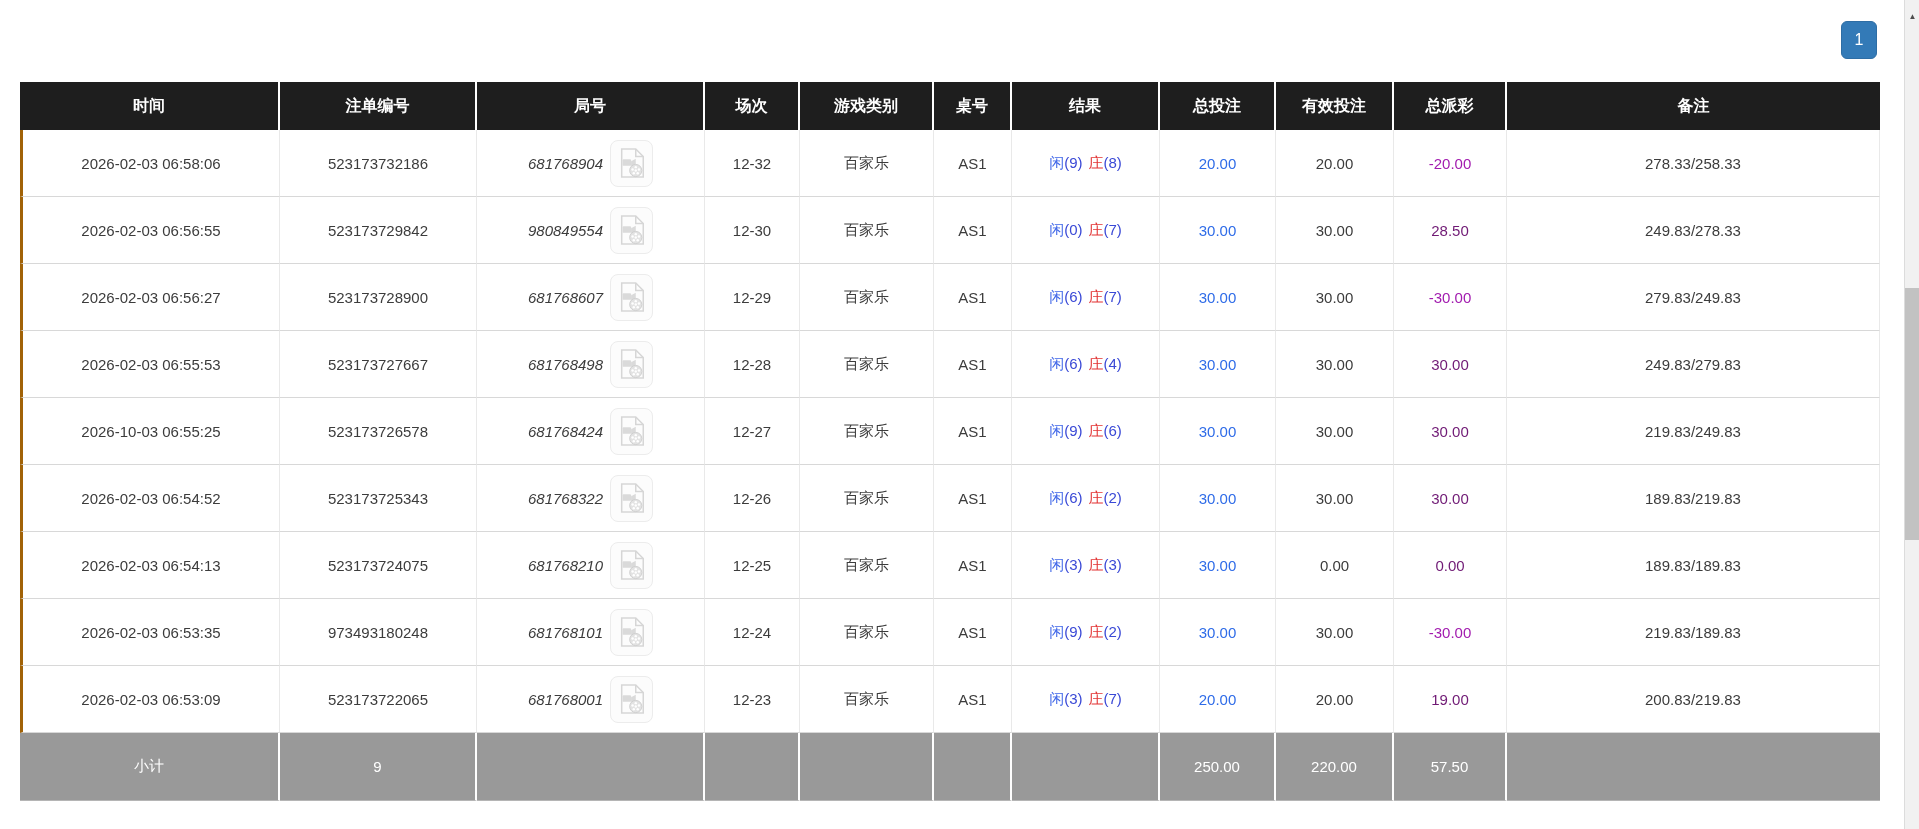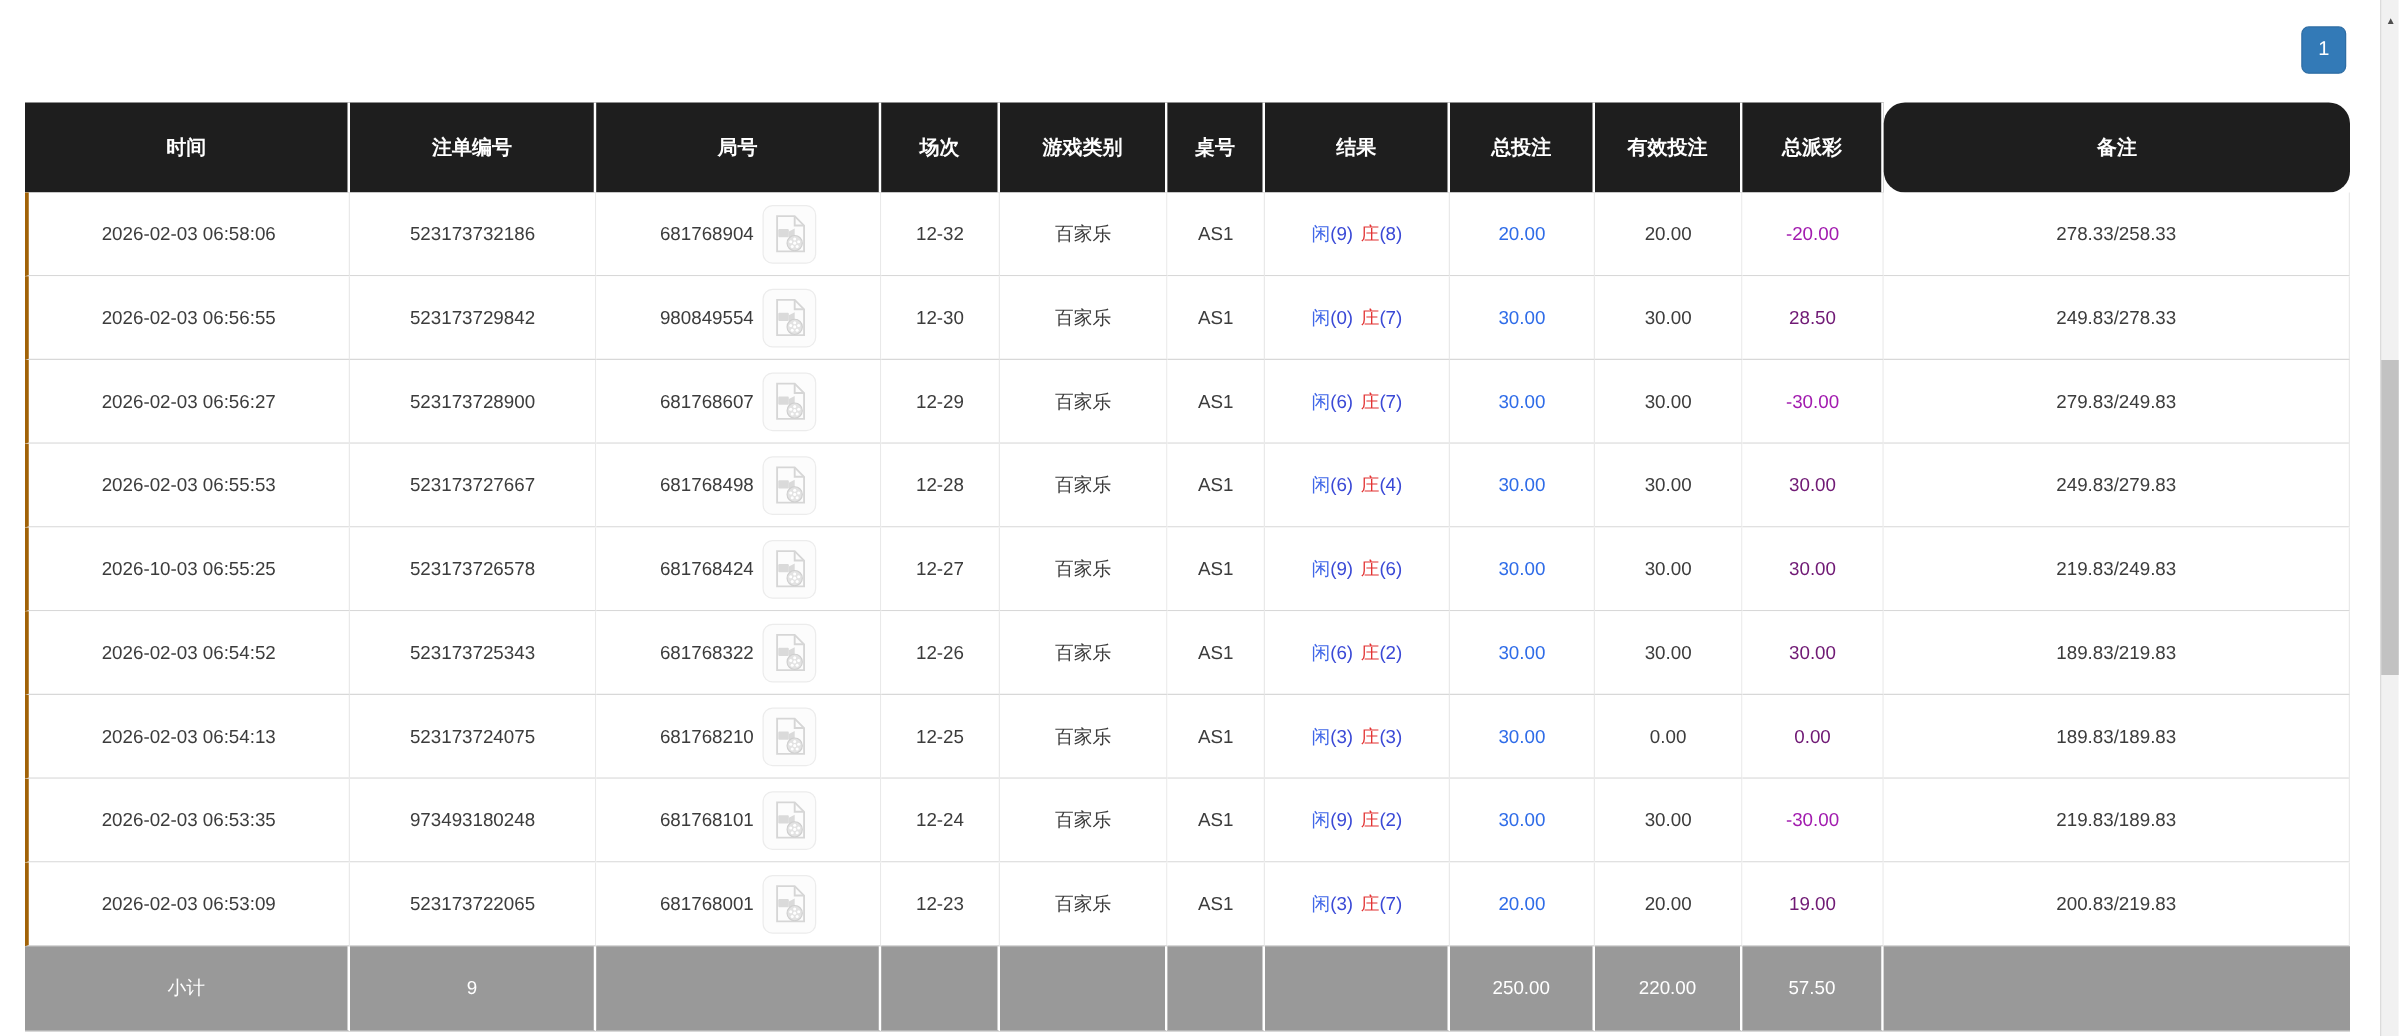--- a/index.html
+++ b/index.html
@@ -14,35 +14,35 @@
     color:#fff;font-size:16px;display:flex;align-items:center;justify-content:center;
     cursor:pointer;box-sizing:border-box;
   }
   
   table{
     position:absolute;left:20px;top:82px;width:1860px;
     border-collapse:separate;border-spacing:0;table-layout:fixed;
   }
   thead th{
     background:#1e1e1e;color:#fff;font-size:16px;font-weight:bold;
-    height:40px;border-right:2px solid #fff;padding:16px;text-align:center;
-  }
-  thead th:last-child{border-right:none;border-radius:17px;}
+    height:40px;border-right:2px solid #fff;padding:4px;text-align:center;
+  }
+  thead th:last-child{border-right:none;}
   tbody td{
     height:66px;text-align:center;font-size:15px;color:#3c3c3c;background:#fff;
     border-bottom:1px solid #d8d8d8;border-right:1px solid #e9e9e9;padding:0;
   }
   tbody td:first-child{border-left:3px solid #a16207;}
   tfoot td{
     height:41px;background:#999999;color:#fff;font-size:15px;text-align:center;
     border-right:2px solid #fff;border-bottom:2px solid #fff;padding:13px;
   }
   tfoot td:last-child{border-right:none;}
   tfoot tr:last-child td{border-bottom:1px solid #b5b5b5;}
-  .round-inner{display:flex;align-items:center;justify-content:center;gap:7px;}
+  .round-inner{display:flex;align-items:center;justify-content:center;gap:7px;font-style:italic;}
   .video-btn{
     width:43px;height:47px;background:#fcfcfc;border:1px solid #ececec;border-radius:8px;
     display:flex;align-items:center;justify-content:center;cursor:pointer;padding:0;
   }
   .res-p{color:#3f66e8;}
   .res-s{color:#3a49d6;}
   .res-b{color:#e23333;margin-left:6px;}
   .bet-link{color:#2f6ce8;cursor:pointer;}
   .payout-neg{color:#a21caf;}
   .payout-pos{color:#701a75;}

